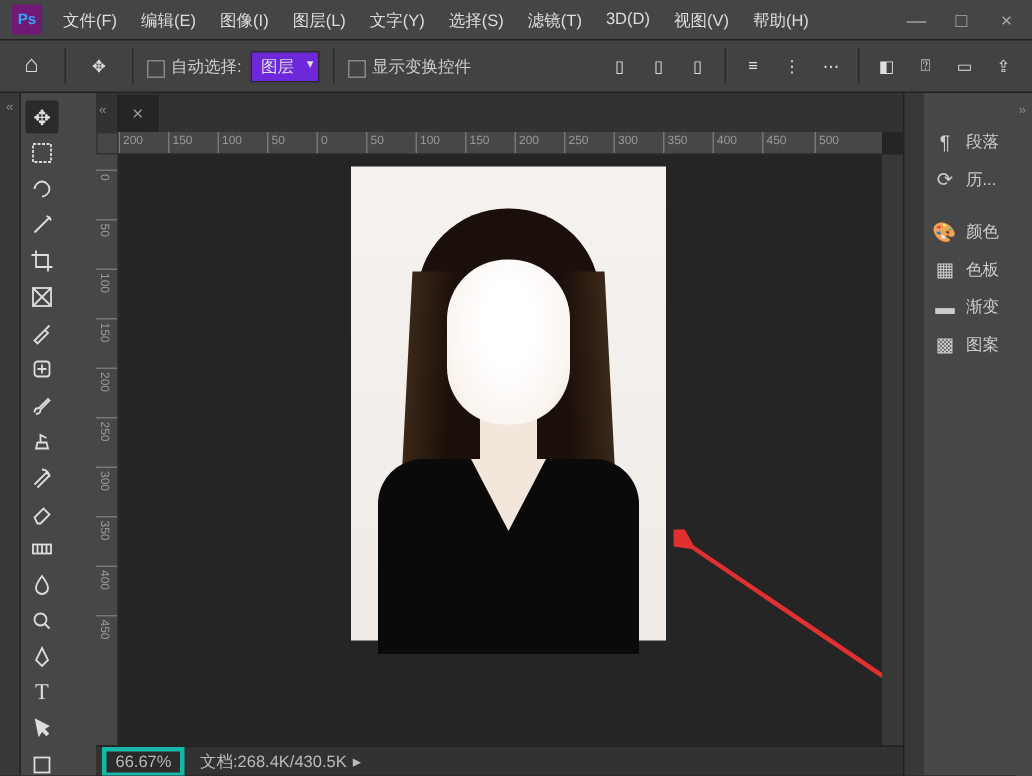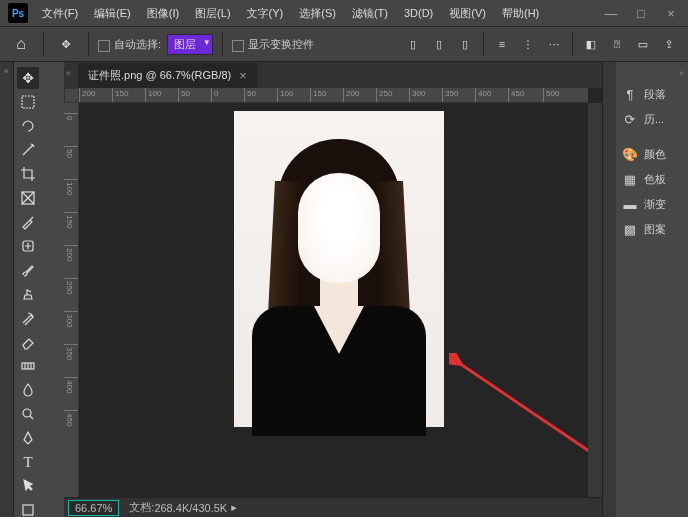--- a/index.html
+++ b/index.html
@@ -1,18 +1,18 @@
 <!DOCTYPE html>
 <html><head>
 <meta charset="utf-8">
 <style>
 *{margin:0;padding:0;box-sizing:border-box;font-family:"Microsoft YaHei",sans-serif;font-size:11px;user-select:none}
 body{background:#323232;width:688px;height:517px;overflow:hidden;color:#ccc}
 .menubar{height:26px;background:#454545;display:flex;align-items:center;padding:0 2px}
-.ps-logo{width:20px;height:20px;background:#000000;color:#31a8ff;display:flex;align-items:center;justify-content:center;font-weight:bold;font-size:10px;border-radius:2px;margin:0 6px}
+.ps-logo{width:20px;height:20px;background:#701a75;color:#31a8ff;display:flex;align-items:center;justify-content:center;font-weight:bold;font-size:10px;border-radius:2px;margin:0 6px}
 .menu-item{padding:0 8px;height:26px;display:flex;align-items:center;cursor:default;color:#ddd}
 .win-controls{margin-left:auto;display:flex}
 .win-btn{width:30px;height:20px;display:flex;align-items:center;justify-content:center;color:#aaa;font-size:13px}
 .optbar{height:36px;background:#424242;border-top:1px solid #222;border-bottom:1px solid #222;display:flex;align-items:center;padding:0 8px;gap:6px}
 .opt-icon{width:26px;height:26px;display:flex;align-items:center;justify-content:center;color:#ddd;border-radius:2px}
 .opt-icon.home{font-size:16px}
 .vdiv{width:1px;height:24px;background:#2a2a2a;margin:0 3px}
 .chk{width:12px;height:12px;border:1px solid #888;display:inline-block;margin-right:4px}
 .opt-label{color:#ccc;display:flex;align-items:flex-end}
 .dropdown{background:#6d28d9;border:1px solid #2a2a2a;padding:2px 16px 2px 6px;position:relative;color:#ddd}
@@ -41,21 +41,21 @@
 .hair{position:absolute;top:28px;left:44px;width:122px;height:220px;background:#1a0f0a;border-radius:60px 60px 10px 10px}
 .hair-l{position:absolute;top:70px;left:36px;width:30px;height:190px;background:linear-gradient(90deg,#3a2818,#1a0f0a);border-radius:0 0 6px 12px;transform:skewX(-3deg)}
 .hair-r{position:absolute;top:70px;right:36px;width:30px;height:190px;background:linear-gradient(270deg,#3a2818,#1a0f0a);border-radius:0 0 12px 6px;transform:skewX(3deg)}
 .face{position:absolute;top:62px;left:64px;width:82px;height:110px;background:radial-gradient(ellipse at 50% 40%,#fff 30%,#faf5f0 70%,#f0e4d8);border-radius:40px 40px 38px 38px}
 .neck{position:absolute;top:165px;left:86px;width:38px;height:40px;background:#f3e6da}
 .shirt{position:absolute;top:195px;left:18px;width:174px;height:130px;background:#0a0a0a;border-radius:30px 30px 0 0}
 .vneck{position:absolute;top:195px;left:80px;width:50px;height:48px;background:#f3e6da;clip-path:polygon(0 0,100% 0,50% 100%)}
 .arrow{position:absolute;top:250px;left:370px;width:170px;height:120px;pointer-events:none}
 .arrow svg{width:100%;height:100%}
 .statusbar{position:absolute;bottom:0;left:0;right:0;height:20px;background:#323232;border-top:1px solid #222;display:flex;align-items:center;padding:0 4px;color:#bbb}
-.zoom-box{background:#2a2a2a;padding:1px 6px;margin-right:10px;border:1px solid #14b8a6}
+.zoom-box{background:#2a2a2a;padding:1px 6px;margin-right:10px;border:3px solid #14b8a6}
 .scroll-v{position:absolute;top:41px;right:0;bottom:20px;width:14px;background:#383838}
 .pnl-strip{width:14px;background:#383838;border-left:1px solid #222}
 .panels{width:72px;background:#474747;display:flex;flex-direction:column;padding-top:6px}
 .pnl-ar{text-align:right;padding:0 4px 4px;color:#888;font-size:9px}
 .pnl-item{display:flex;align-items:center;gap:6px;padding:5px 6px;color:#ccc}
 .pnl-item .pic{width:16px;height:14px;display:flex;align-items:center;justify-content:center;font-size:13px}
 </style>
 </head>
 <body>
 
@@ -205,21 +205,20 @@
           <rect x="3" y="3" width="10" height="10"></rect>
         </svg>
       </div>
 
   </div>
 
   <div class="doc-area">
     <span class="tabbar-ar">«</span>
     <div class="tabbar">
       <div class="doc-tab">
-        <span>证件照.png @ 66.7%(RGB/8)</span>
         <span class="tab-close">×</span>
       </div>
     </div>
     <div class="ruler-corner"></div>
     <div class="ruler-h" id="rh">
         <div class="tick" style="left: 0px;">200</div>
         <div class="tick" style="left: 33px;">150</div>
         <div class="tick" style="left: 66px;">100</div>
         <div class="tick" style="left: 99px;">50</div>
         <div class="tick" style="left: 132px;">0</div>

